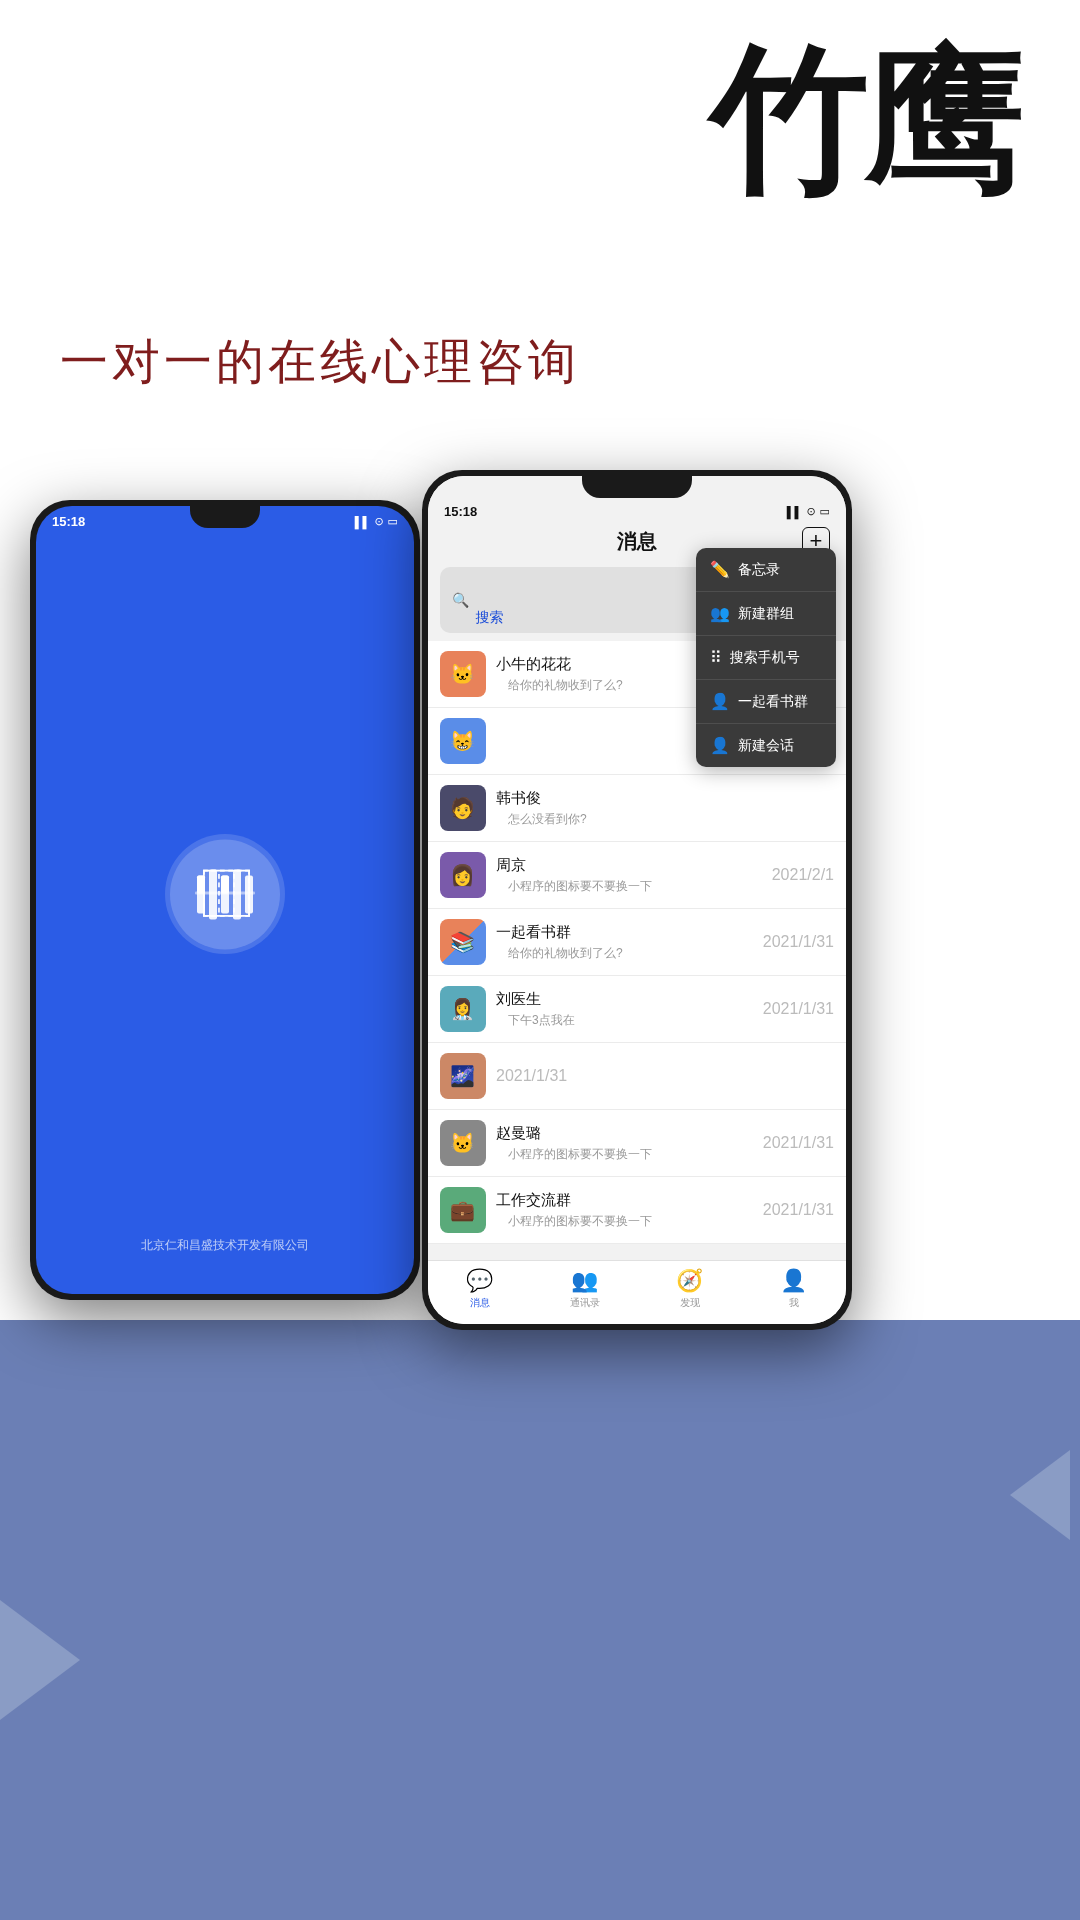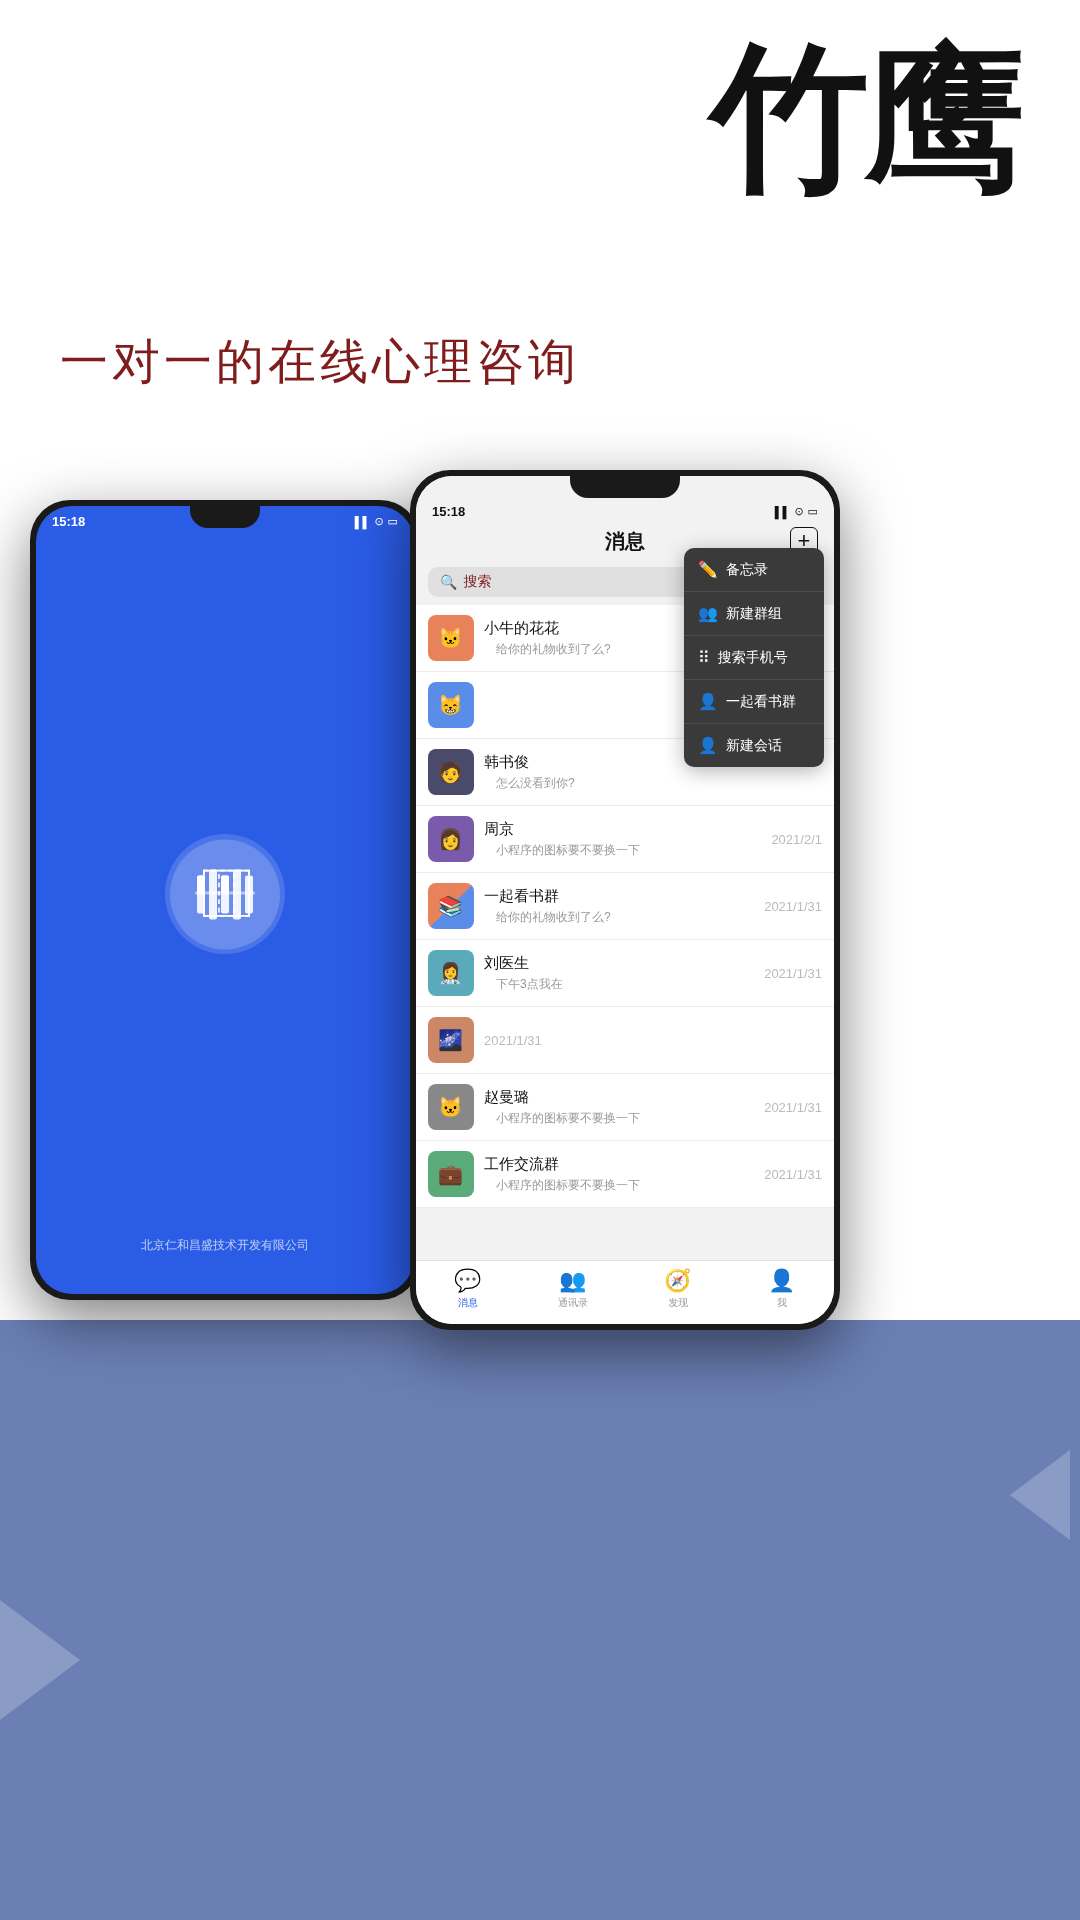--- a/index.html
+++ b/index.html
@@ -16,21 +16,21 @@
     .app-title-area {
       position: absolute;
       top: 40px;
       right: 60px;
       text-align: right;
     }
     .app-title {
       font-size: 160px;
       font-weight: 900;
       color: #111111;
-      font-family: Liberation Serif, serif;
+      font-family: Liberation Sans, sans-serif;
       line-height: 1;
       letter-spacing: -5px;
     }
     .app-subtitle {
       position: absolute;
       top: 330px;
       left: 60px;
       font-size: 48px;
       font-weight: 500;
       color: #7f1d1d;
@@ -48,21 +48,21 @@
       z-index: 0;
     }
 
     
     .phones-container {
       position: absolute;
       top: 500px;
       left: 30px;
       right: 30px;
       display: flex;
-      gap: 0;
+      gap: 12px;
       z-index: 2;
     }
 
     
     .phone-left {
       width: 390px;
       height: 800px;
       background: #1a1a1a;
       border-radius: 40px;
       position: relative;
@@ -238,21 +238,22 @@
       display: flex;
       align-items: center;
       gap: 6px;
     }
     .search-icon-char {
       font-size: 14px;
       color: #888;
     }
     .search-text {
       font-size: 14px;
-      color: #7f1d1d;
+      color: #1d4ed8;
+      margin-top: 36px;
     }
     
     .msg-list {
       background: white;
       flex: 1;
       overflow: hidden;
     }
     .msg-item {
       display: flex;
       align-items: center;
@@ -287,21 +288,21 @@
     }
     .msg-preview {
       font-size: 12px;
       color: #999;
       white-space: nowrap;
       overflow: hidden;
       text-overflow: ellipsis;
       margin-left: 12px;
     }
     .msg-time {
-      font-size: 13px;
+      font-size: 16px;
       color: #bbb;
       flex-shrink: 0;
       text-align: center;
     }
 
     
     .dropdown-menu {
       position: absolute;
       top: 72px;
       right: 10px;

